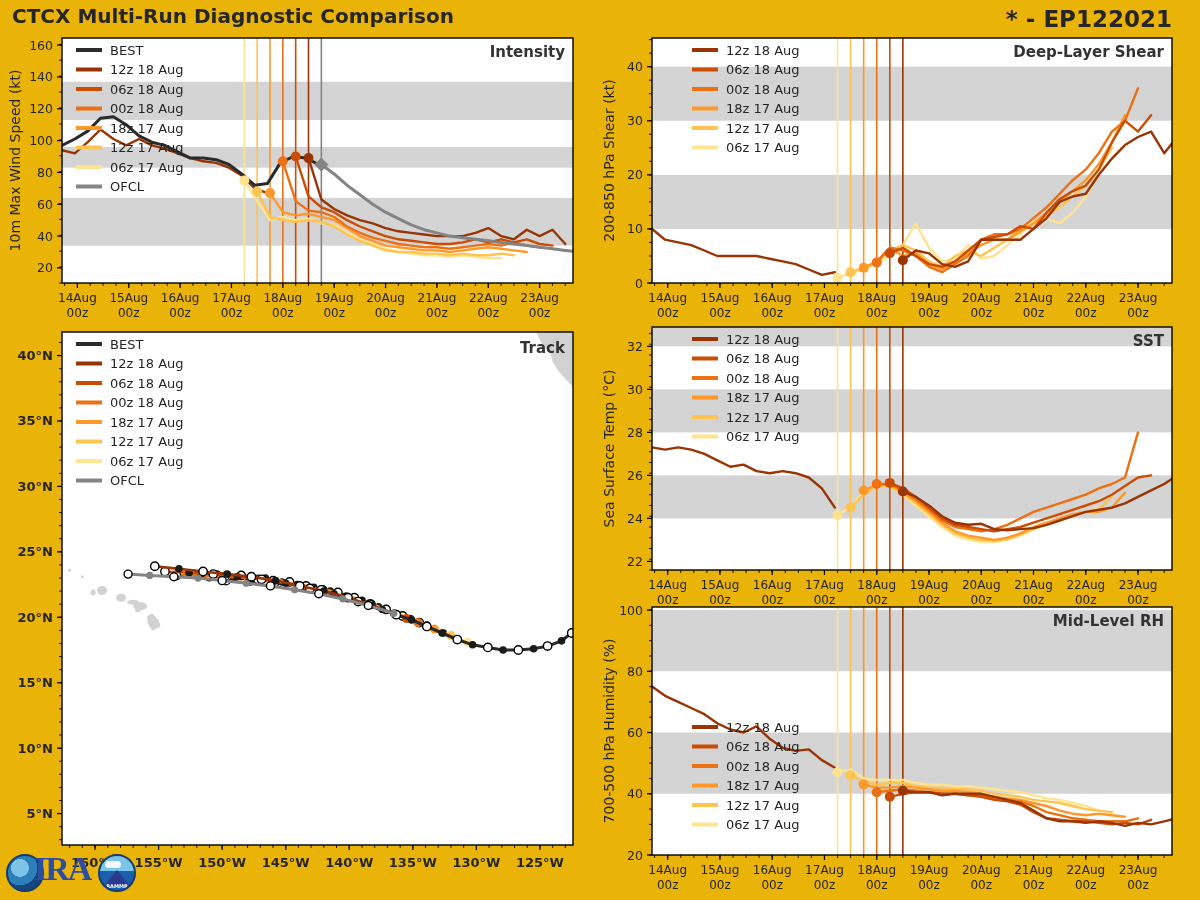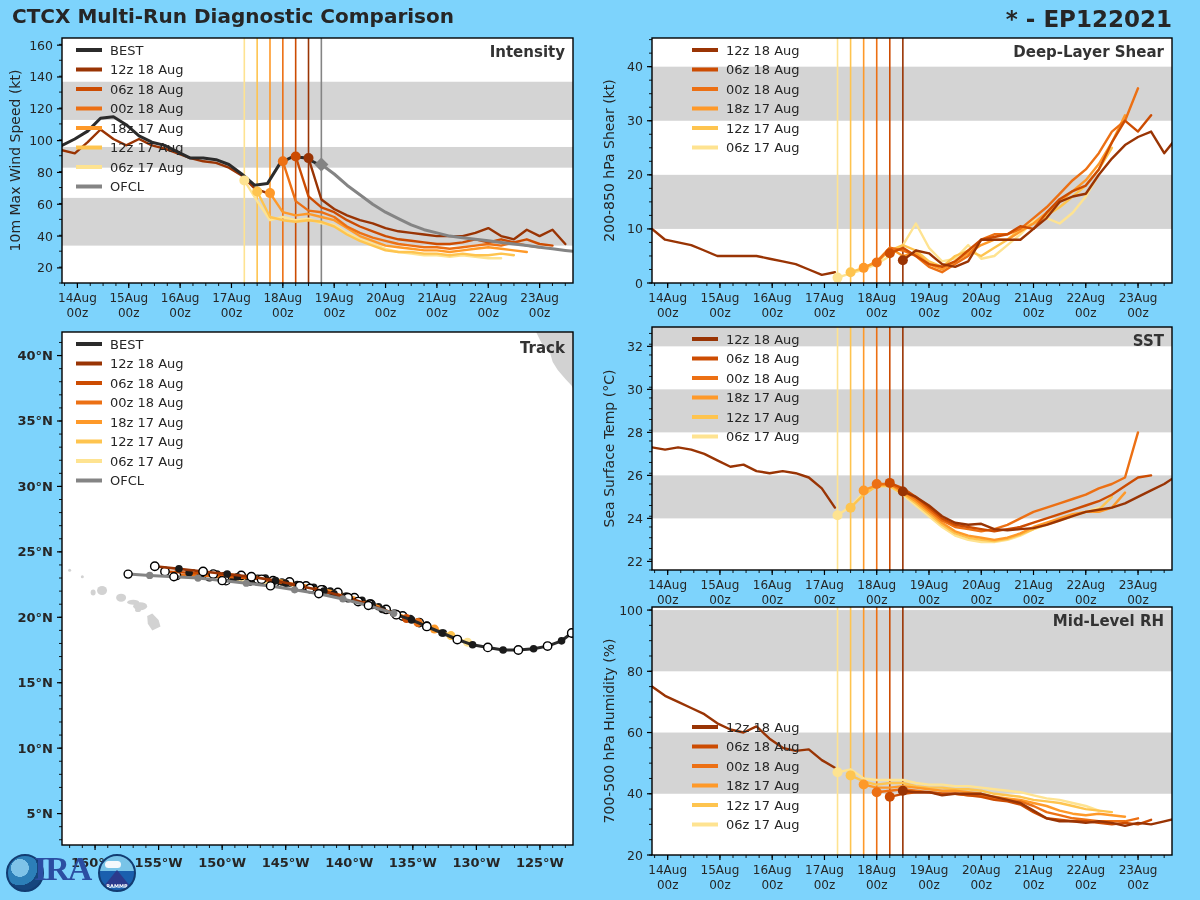--- a/index.html
+++ b/index.html
@@ -1,16 +1,16 @@
 <!DOCTYPE html>
 <html><head>
 <meta charset="utf-8">
 <style>
   html,body{margin:0;padding:0;background:#ffffff;}
-  #app{position:relative;width:1200px;height:900px;background:#7dd3fc;overflow:hidden;
+  #app{position:relative;width:1200px;height:900px;background:#eab308;overflow:hidden;
        font-family:"DejaVu Sans","Liberation Sans",sans-serif;color:#262626;}
   #page-title{position:absolute;left:12px;top:4px;font-size:20px;font-weight:bold;color:#262626;}
   #storm-id{position:absolute;right:28px;top:6px;font-size:23px;font-weight:bold;color:#262626;}
   #chart-svg{position:absolute;left:0;top:0;}
   #cira-logo{position:absolute;left:6px;top:848px;width:130px;height:50px;}
   .globe{position:absolute;left:0;top:6px;width:38px;height:38px;border-radius:50%;
          background:radial-gradient(circle at 35% 35%, #7ec3e8 0 28%, #2c7fb8 29% 55%, #15467e 56% 100%);
          border:2px solid #123c72;box-sizing:border-box;}
   .cira-text{position:absolute;left:28px;top:2px;font-size:34px;font-weight:bold;color:#2b4ea2;
              letter-spacing:-2px;font-family:Liberation Serif, serif;}

